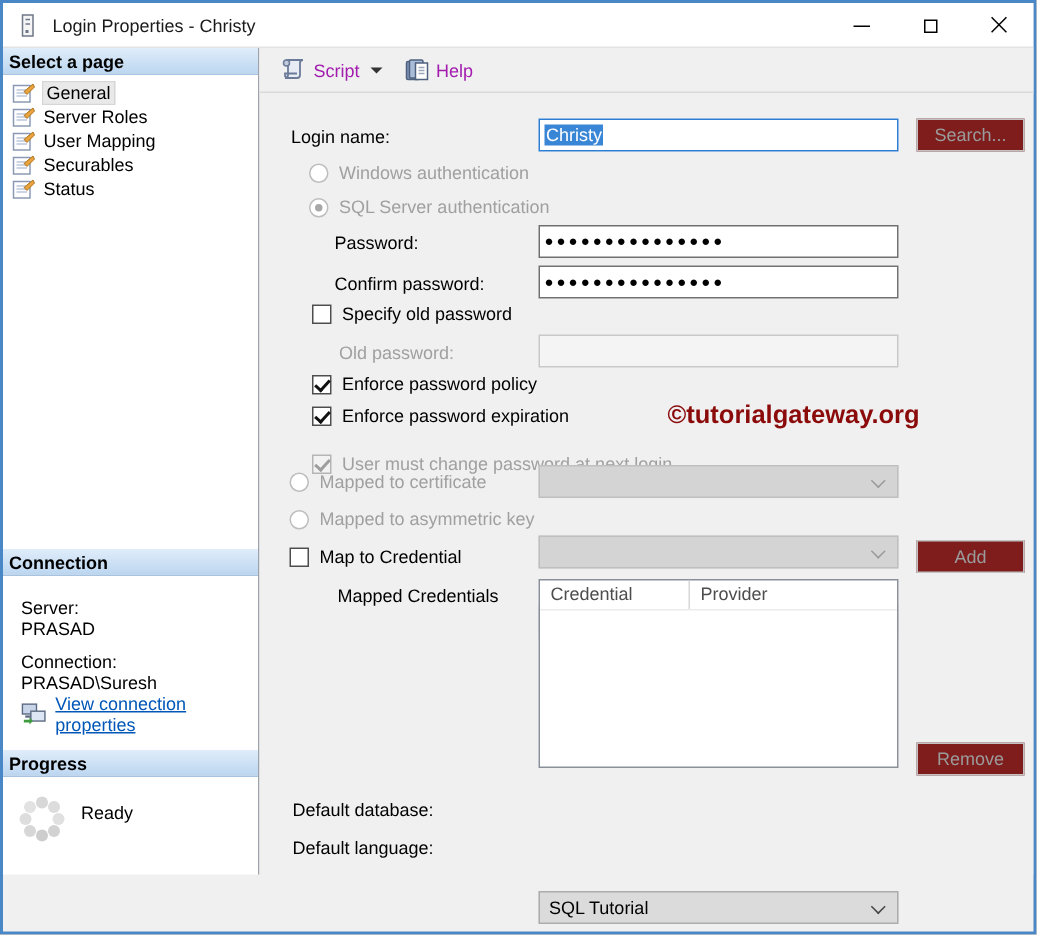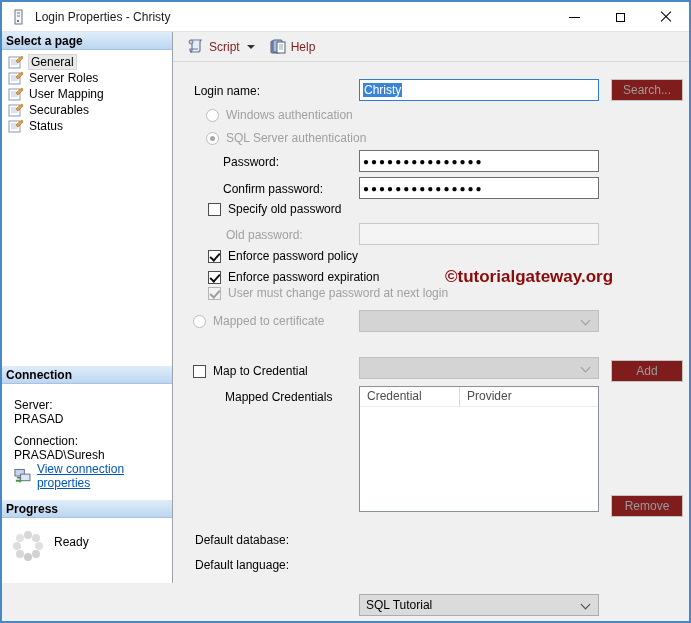--- a/index.html
+++ b/index.html
@@ -56,21 +56,21 @@
     box-shadow: 0 -11px 0 #D7D7D7, 8px -8px 0 #DCDCDC, 11px 0 0 #E0E0E0, 8px 8px 0 #D2D2D2,
                 0 11px 0 #CDCDCD, -8px 8px 0 #D7D7D7, -11px 0 0 #DDDDDD, -8px -8px 0 #E2E2E2;
   }
   .ready-label { position:absolute; left:52px; top:17px; font-size:12px; color:#000; }
   
   .content { position:absolute; left:171px; top:30px; right:0; height:551px; background:#F0F0F0; }
   .toolbar {
     height:30px; border-bottom:1px solid #D9D9D9;
     display:flex; align-items:center; padding-left:10px; background:#F0F0F0;
   }
-  .tb-btn { display:flex; align-items:center; height:24px; padding:0 4px; font-size:12px; color:#7f1d1d; }
+  .tb-btn { display:flex; align-items:center; height:24px; padding:0 4px; font-size:12px; color:#a21caf; }
   .tb-btn svg { margin-right:4px; }
   .tb-drop { width:14px; height:24px; display:flex; align-items:center; justify-content:center; margin-right:8px; }
   .tri-down { width:0; height:0; border-left:4px solid transparent; border-right:4px solid transparent; border-top:4px solid #333; }
   .form { position:relative; height:521px; font-size:12px; }
   .abs { position:absolute; }
   .lbl { color:#000; font-size:12px; white-space:nowrap; }
   .lbl.dis { color:#A0A0A0; }
   
   .field {
     background:#FFF; border:1px solid #707070; height:22px;
@@ -287,35 +287,39 @@
       <div class="abs field dis" style="left:186px; top:161px; width:240px;"></div>
 
       <div class="abs ctl-row" style="left:35px; top:208px;">
         <span class="cb checked"></span>
         <span class="lbl">Enforce password expiration</span>
       </div>
       <div class="abs ctl-row" style="left:35px; top:187px;">
         <span class="cb checked"></span>
         <span class="lbl">Enforce password policy</span>
       </div>
-      <div class="abs ctl-row" style="left:35px; top:224px;">
+      <div class="abs ctl-row" style="left:35px; top:240px;">
         <span class="cb dis checked"></span>
         <span class="lbl dis">User must change password at next login</span>
       </div>
 
       <span class="abs watermark" style="left:272px; top:205px;">©tutorialgateway.org</span>
 
       <div class="abs ctl-row" style="left:20px; top:252px;">
         <span class="radio dis"></span>
         <span class="lbl dis">Mapped to certificate</span>
       </div>
       <div class="abs combo dis" style="left:186px; top:248px; width:240px;">
           <span class="chev"></span>
         </div>
 
+      <div class="abs ctl-row" style="left:20px; top:277px;">
+        <span class="radio dis"></span>
+        <span class="lbl dis">Mapped to asymmetric key</span>
+      </div>
       <div class="abs combo dis" style="left:186px; top:273px; width:240px;">
           <span class="chev"></span>
         </div>
 
       <div class="abs ctl-row" style="left:20px; top:302px;">
         <span class="cb"></span>
         <span class="lbl">Map to Credential</span>
       </div>
       <div class="abs combo dis" style="left:186px; top:298px; width:240px;">
           <span class="chev"></span>

